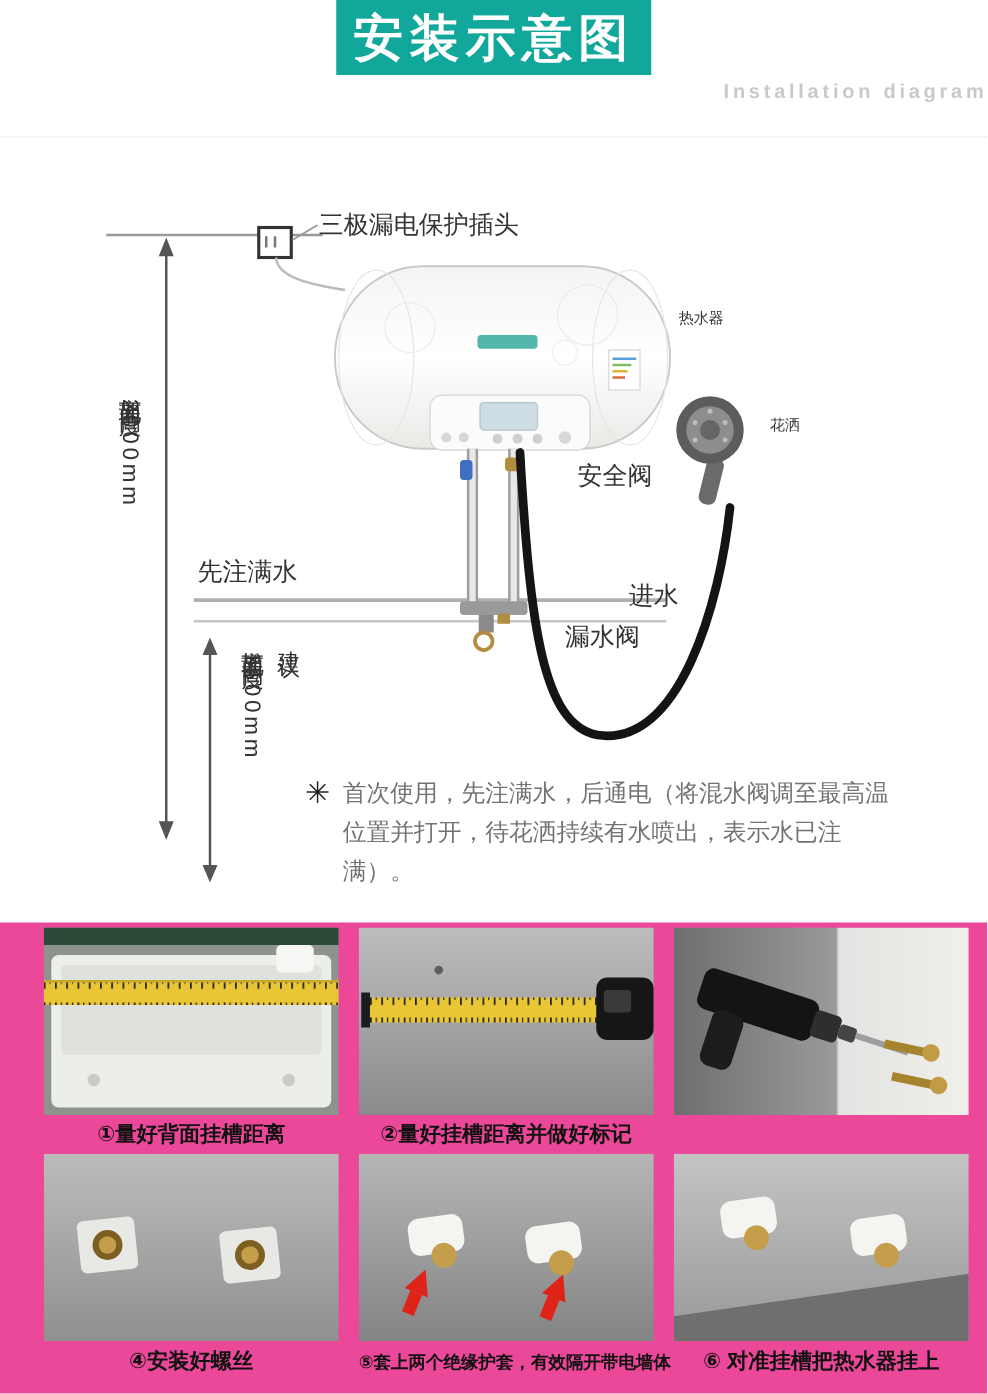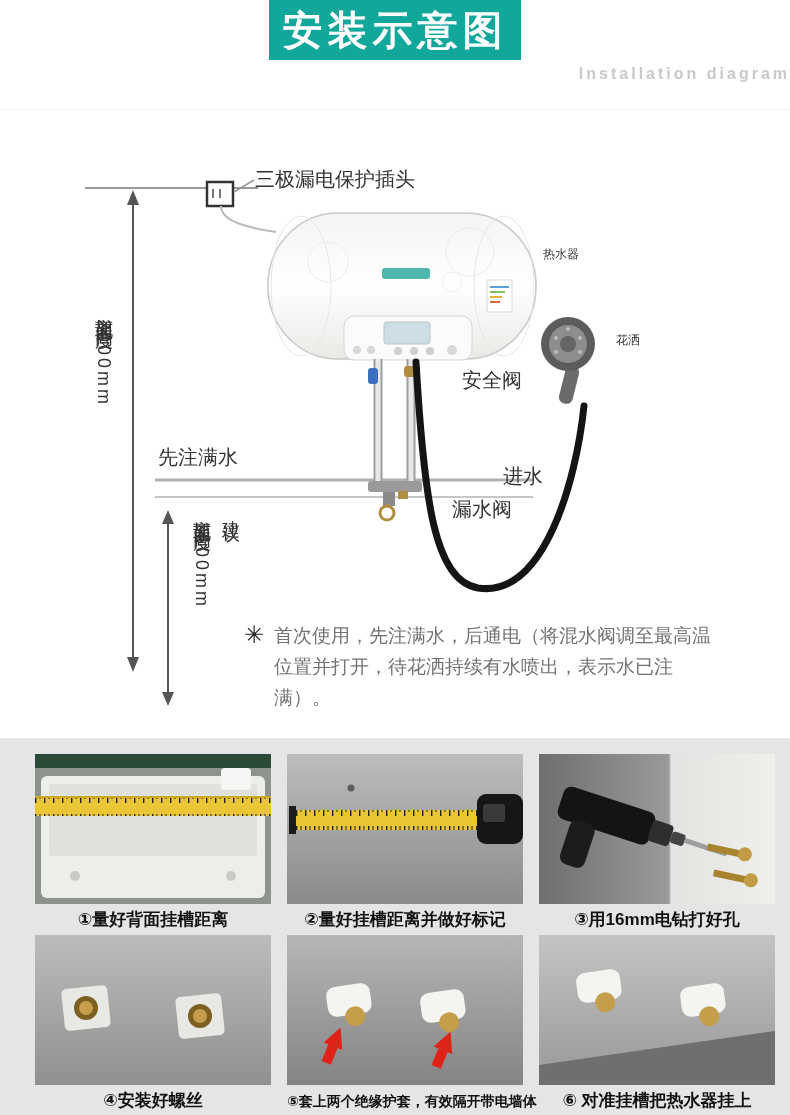--- a/index.html
+++ b/index.html
@@ -16,21 +16,21 @@
   .diagram{position:relative;width:790px;height:628px;}
   .diagram svg.scene{position:absolute;left:0;top:0;}
   .lbl{position:absolute;color:#333;font-size:20px;white-space:nowrap;}
   .lbl.big{font-size:12px;}
   .vtext{position:absolute;writing-mode:vertical-rl;text-orientation:mixed;font-size:18px;color:#333;letter-spacing:3px;white-space:nowrap;}
   .note{position:absolute;left:244px;top:510px;display:flex;gap:10px;}
   .note-marker{font-size:24px;font-weight:bold;color:#222;line-height:30px;}
   .note-text{width:452px;font-size:19px;line-height:31px;color:#737373;margin:0;}
 
   
-  .steps{position:relative;width:790px;height:377px;background:#e5e5e5;box-sizing:border-box;padding:16px 0 0 35px;}
+  .steps{position:relative;width:790px;height:377px;background:#ec4899;box-sizing:border-box;padding:4px 0 0 35px;}
   .grid{display:grid;grid-template-columns:repeat(3,236px);column-gap:16px;row-gap:4px;}
   .photo{width:236px;height:150px;display:block;}
   .caption{text-align:center;font-weight:bold;font-size:17px;color:#111;margin-top:5px;height:22px;line-height:22px;white-space:nowrap;}
   .caption.small{font-size:14px;}
 </style>
 </head>
 <body>
 
 <div class="page">
 
@@ -222,21 +222,20 @@
             <g transform="rotate(12 190 98)">
               <rect x="168" y="94" width="36" height="7" fill="#a8832e"></rect>
               <circle cx="206" cy="97" r="7" fill="#c29b45"></circle>
             </g>
             <g transform="rotate(12 196 124)">
               <rect x="174" y="120" width="36" height="7" fill="#a8832e"></rect>
               <circle cx="212" cy="123" r="7" fill="#c29b45"></circle>
             </g>
           </g>
         </svg>
-        <div class="caption">③用16mm电钻打好孔</div>
       </div>
 
       <div class="cell">
         <svg class="photo" viewBox="0 0 236 150">
           <defs>
             <linearGradient id="wg4" x1="0" y1="0" x2="0" y2="1">
               <stop offset="0" stop-color="#bcbcbc"></stop>
                 <stop offset="1" stop-color="#909090"></stop>
             </linearGradient>
           </defs>

